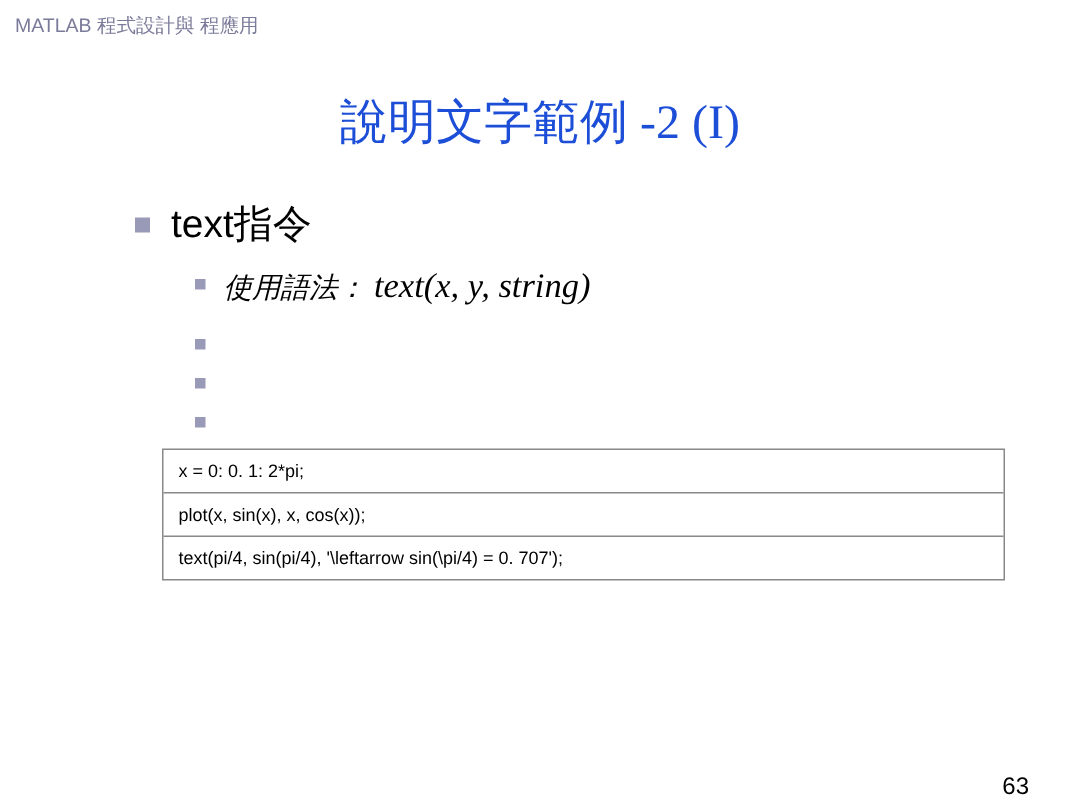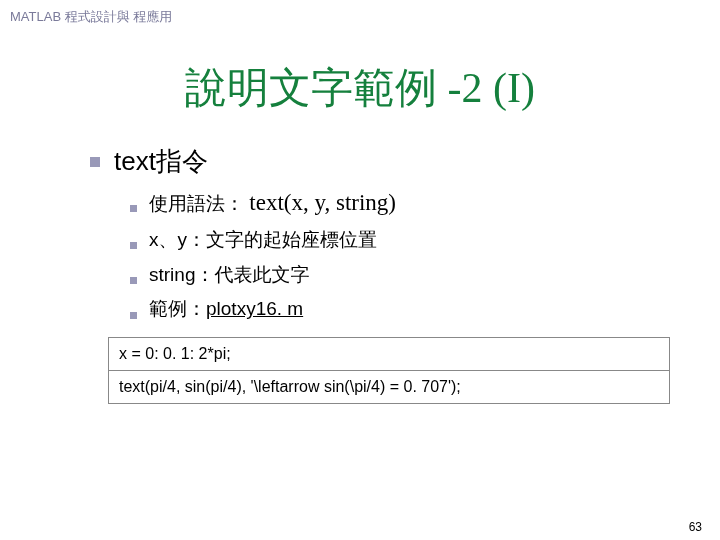--- a/index.html
+++ b/index.html
@@ -10,23 +10,23 @@
     font-family: Arial, "Microsoft JhengHei", sans-serif;
     position: relative;
     overflow: hidden;
   }
   .header {
     font-size: 13px;
     color: #7a7a9a;
     padding: 8px 10px 4px 10px;
   }
   .slide-title {
-    font-size: 42px;
+    font-size: 32px;
     font-family: "Times New Roman", serif;
-    color: #15803d;
+    color: #1d4ed8;
     text-align: center;
     margin-top: 30px;
     margin-bottom: 28px;
   }
   .content {
     padding-left: 90px;
   }
   .bullet-l1 {
     display: flex;
     align-items: flex-start;
@@ -43,22 +43,23 @@
   .text-l1 {
     font-size: 26px;
     color: #000;
   }
   .sub-list {
     padding-left: 40px;
     margin-top: 6px;
   }
   .bullet-l2 {
     display: flex;
-    align-items: center;
+    align-items: flex-start;
     margin-bottom: 8px;
+    font-style: italic;
   }
   .sq-l2 {
     width: 7px;
     height: 7px;
     background: #9999b8;
     margin-top: 11px;
     margin-right: 12px;
     flex-shrink: 0;
   }
   .text-l2 {
@@ -74,30 +75,30 @@
     text-decoration: underline;
     color: #000;
   }
   .code-box {
     margin: 14px 50px 0 108px;
     border: 1px solid #888;
   }
   .code-line {
     border-bottom: 1px solid #888;
     padding: 7px 10px;
-    font-size: 16px;
+    font-size: 12px;
     font-family: Arial, sans-serif;
     color: #000;
   }
   .code-line:last-child { border-bottom: none; }
   .page-num {
     position: absolute;
     bottom: 6px;
-    right: 18px;
-    font-size: 12px;
+    right: 34px;
+    font-size: 16px;
     color: #000;
   }
 </style>
 </head>
 <body>
 
 <div class="header">MATLAB 程式設計與 程應用</div>
 
 <div class="slide-title">說明文字範例 -2 (I)</div>
 
@@ -109,33 +110,29 @@
   <div class="sub-list">
     <div class="bullet-l2">
       <div class="sq-l2"></div>
       <div class="text-l2">
         <span>使用語法：</span>
         <span class="code-inline">text(x, y, string)</span>
       </div>
     </div>
     <div class="bullet-l2">
       <div class="sq-l2"></div>
-      <div class="text-l2">x、y：文字的起始座標位置</div>
     </div>
     <div class="bullet-l2">
       <div class="sq-l2"></div>
-      <div class="text-l2">string：代表此文字</div>
     </div>
     <div class="bullet-l2">
       <div class="sq-l2"></div>
-      <div class="text-l2">
-        <span>範例：</span><span class="link">plotxy16. m</span>
-      </div>
     </div>
   </div>
 </div>
 
 <div class="code-box">
   <div class="code-line">x = 0: 0. 1: 2*pi;</div>
+  <div class="code-line">plot(x, sin(x), x, cos(x));</div>
   <div class="code-line">text(pi/4, sin(pi/4), '\leftarrow sin(\pi/4) = 0. 707');</div>
 </div>
 
 <div class="page-num">63</div>
 
 </body></html>

